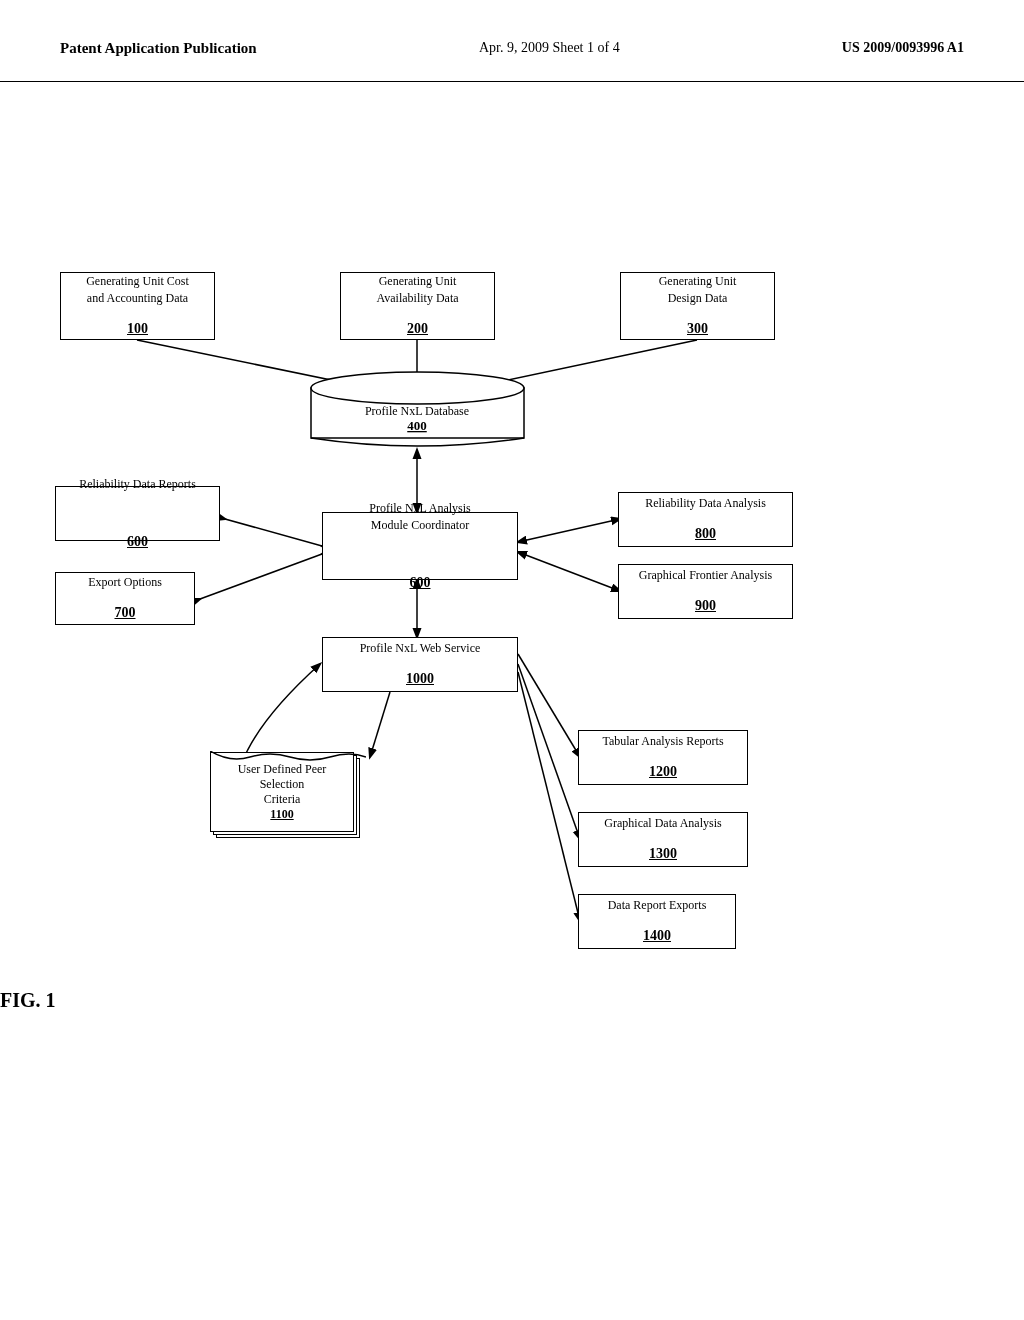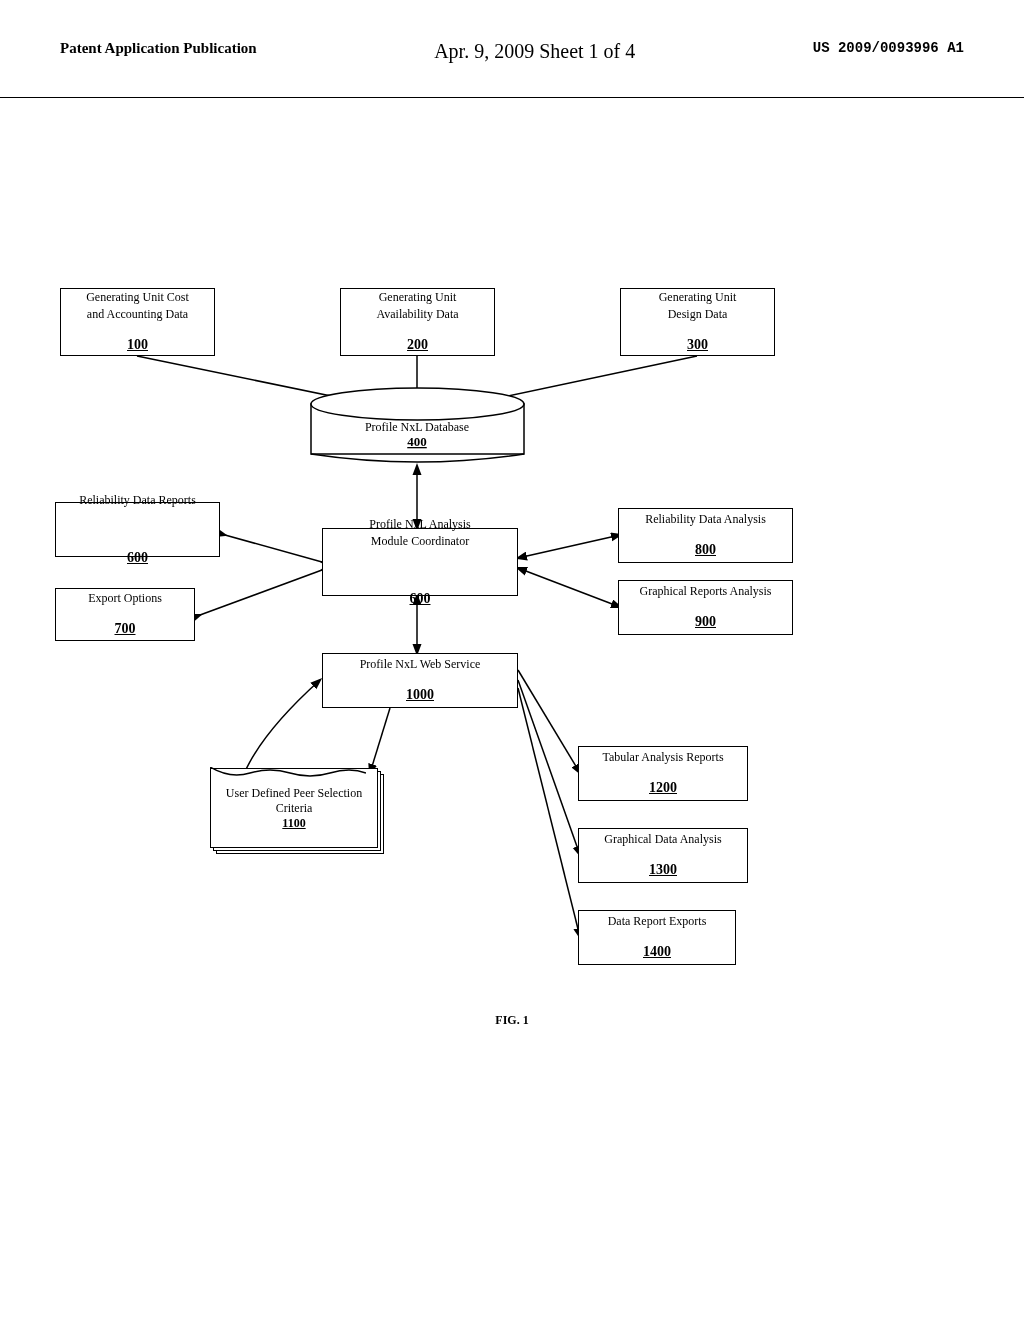--- a/index.html
+++ b/index.html
@@ -17,35 +17,34 @@
       min-height: 1320px;
       position: relative;
       background: #fff;
     }
 
     
     .header {
       display: flex;
       justify-content: space-between;
       align-items: flex-start;
-      padding: 40px 60px 34px 60px;
+      padding: 40px 60px 24px 60px;
       border-bottom: 1px solid #000;
     }
     .header-left {
       font-weight: bold;
       font-size: 15px;
     }
     .header-center {
-      font-size: 20px;
+      font-size: 14px;
       text-align: center;
     }
     .header-right {
       font-size: 14px;
       font-weight: bold;
-      font-family: Liberation Mono, monospace;
     }
 
     
     .diagram {
       position: relative;
       width: 100%;
       height: 980px;
       margin-top: 10px;
     }
 
@@ -82,37 +81,36 @@
       position: absolute;
       top: 0;
       left: 0;
       width: 100%;
       height: 100%;
       pointer-events: none;
     }
 
     
     .fig-label {
-      text-align: center;
-      font-size: 12px;
+      font-size: 20px;
       font-weight: bold;
       position: absolute;
       bottom: 60px;
       width: 100%;
     }
 
     
     .stacked {
       position: absolute;
     }
     .stacked .paper {
       position: absolute;
       border: 1.5px solid #000;
       background: #fff;
-      width: 168px;
+      width: 144px;
       height: 80px;
     }
     .stacked .paper:nth-child(1) { top: 6px; left: 6px; }
     .stacked .paper:nth-child(2) { top: 3px; left: 3px; }
     .stacked .paper:nth-child(3) { top: 0px; left: 0px; display: flex; flex-direction: column; align-items: center; justify-content: center; font-size: 12px; text-align: center; padding: 6px; }
     .stacked .paper .num { text-decoration: underline; font-weight: bold; }
   </style>
 </head>
 <body>
 
@@ -210,21 +208,21 @@
       <span>Export Options</span>
       <span class="num">700</span>
     </div>
 
     <div class="box" style="left:618px; top:400px; width:175px; height:55px;">
       <span>Reliability Data Analysis</span>
       <span class="num">800</span>
     </div>
 
     <div class="box" style="left:618px; top:472px; width:175px; height:55px;">
-      <span>Graphical Reports Analysis</span>
+      <span>Graphical Frontier Analysis</span>
       <span class="num">900</span>
     </div>
 
     <div class="box" style="left:322px; top:545px; width:196px; height:55px;">
       <span>Profile NxL Web Service</span>
       <span class="num">1000</span>
     </div>
 
     <div class="stacked" style="left:210px; top:660px;">
       <div class="paper" style="top:6px;left:6px;"></div>

